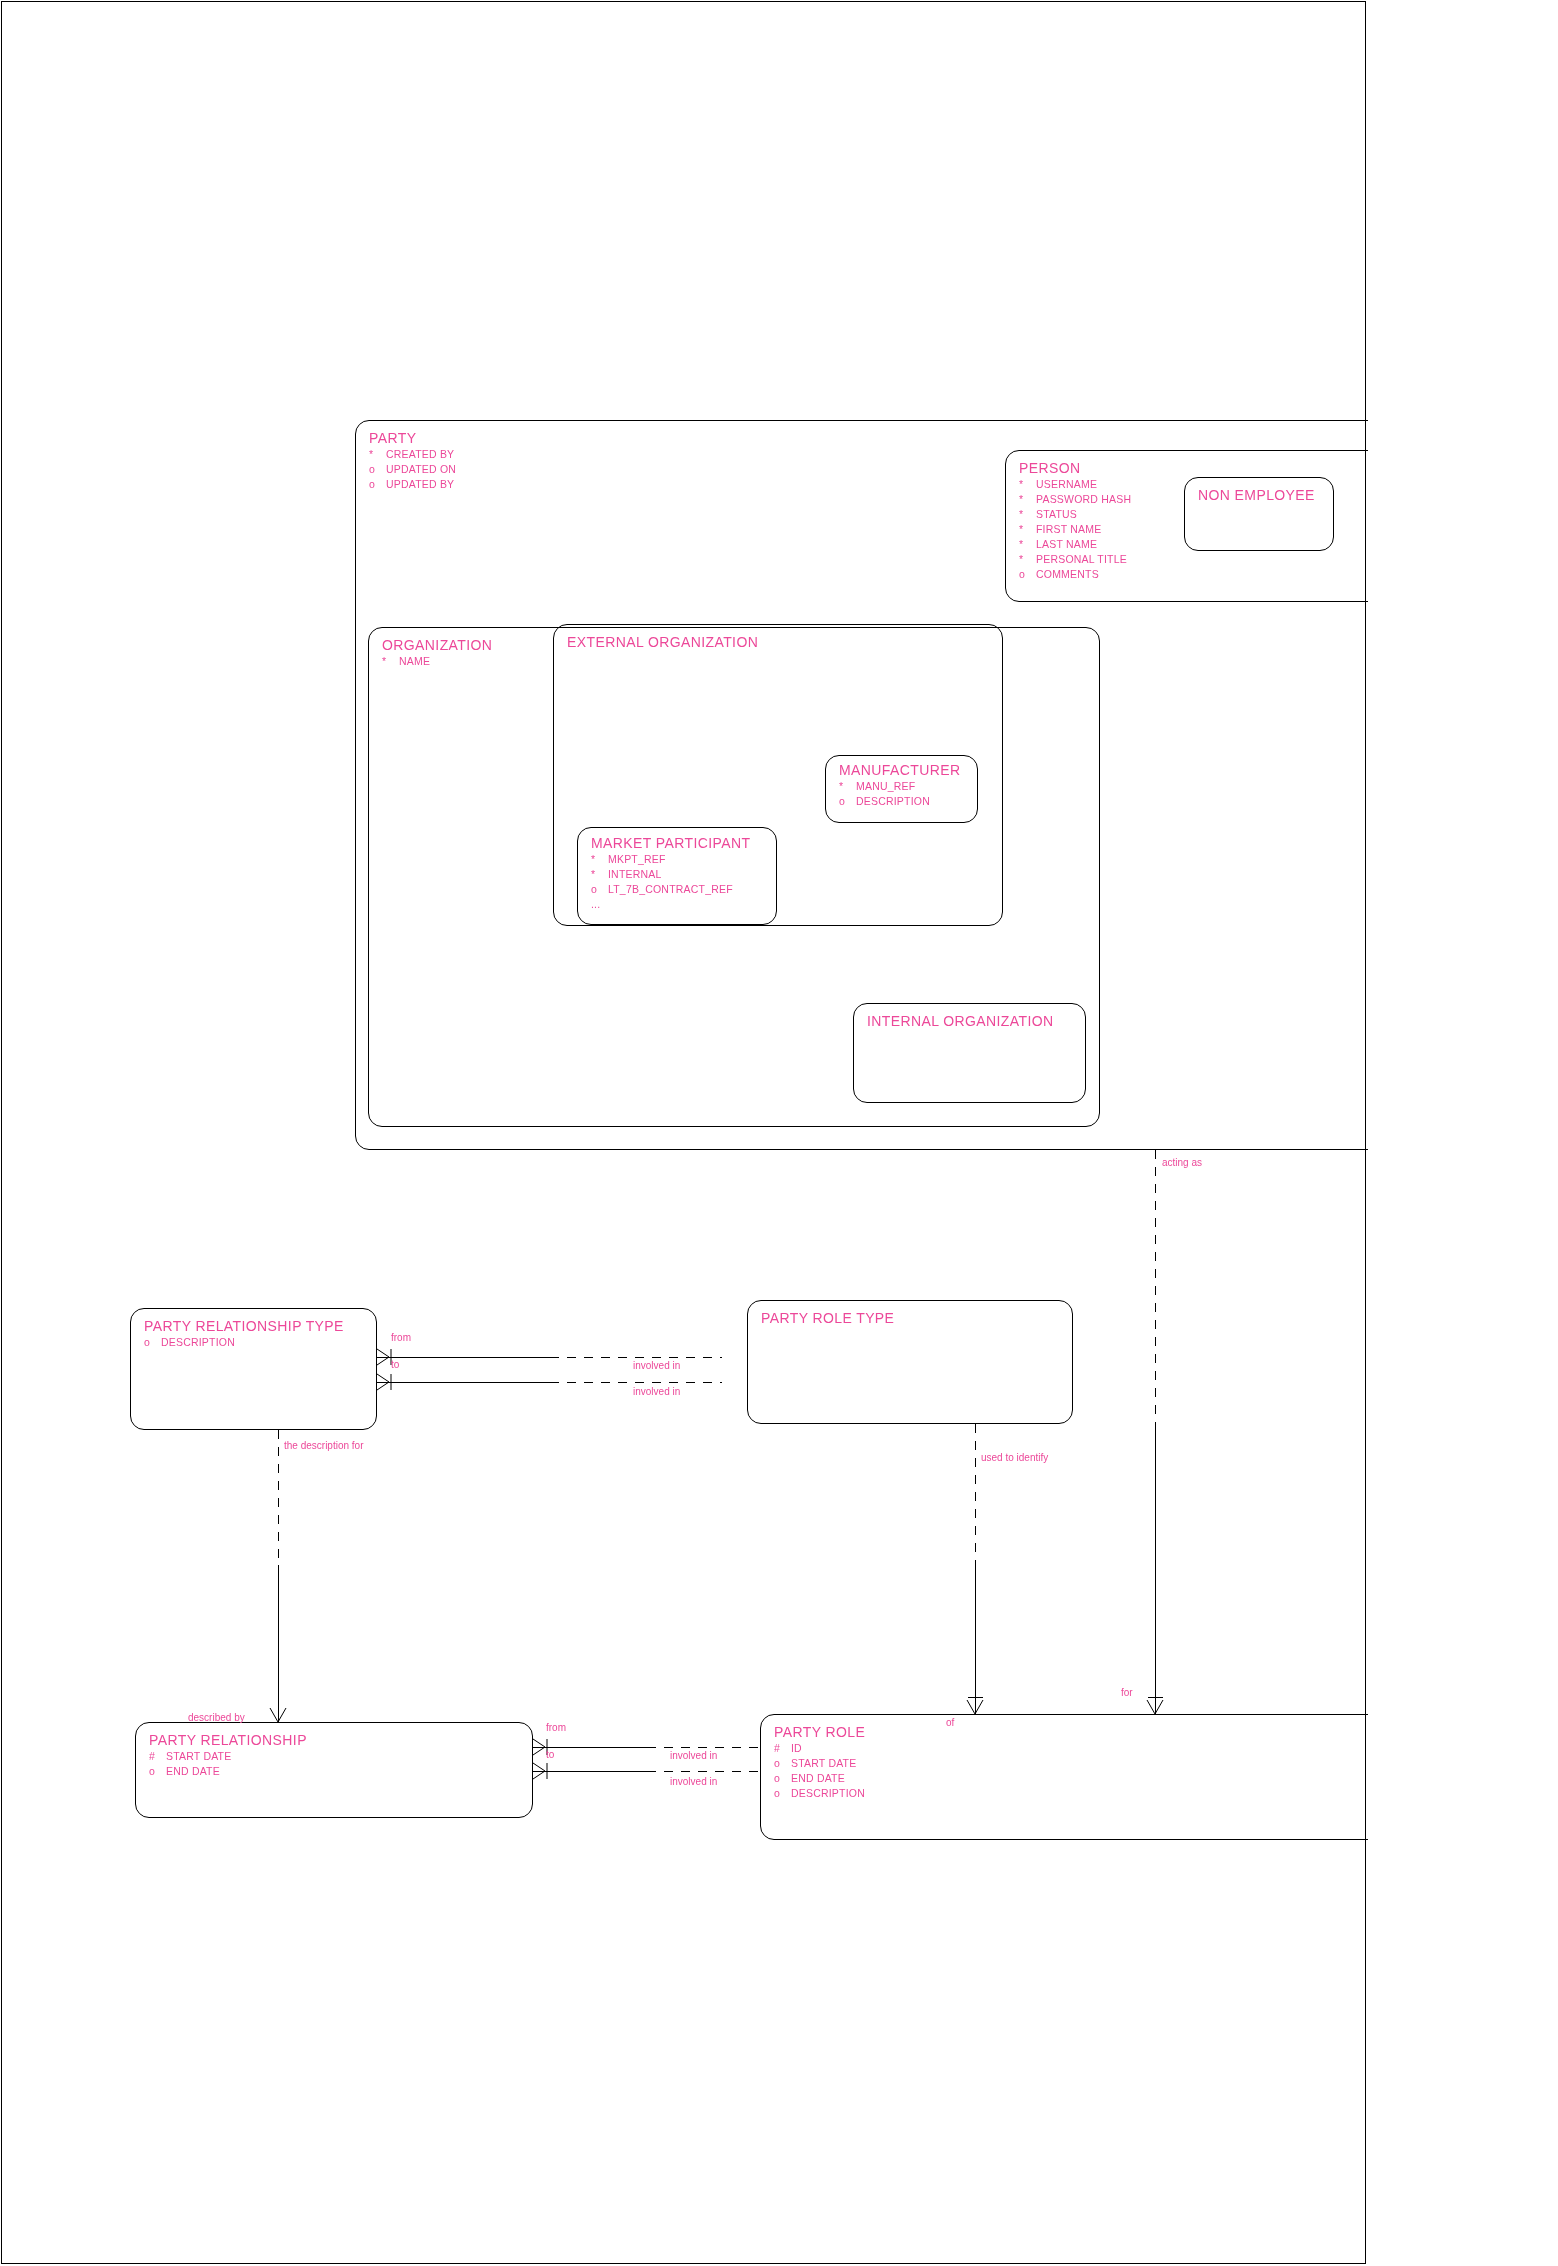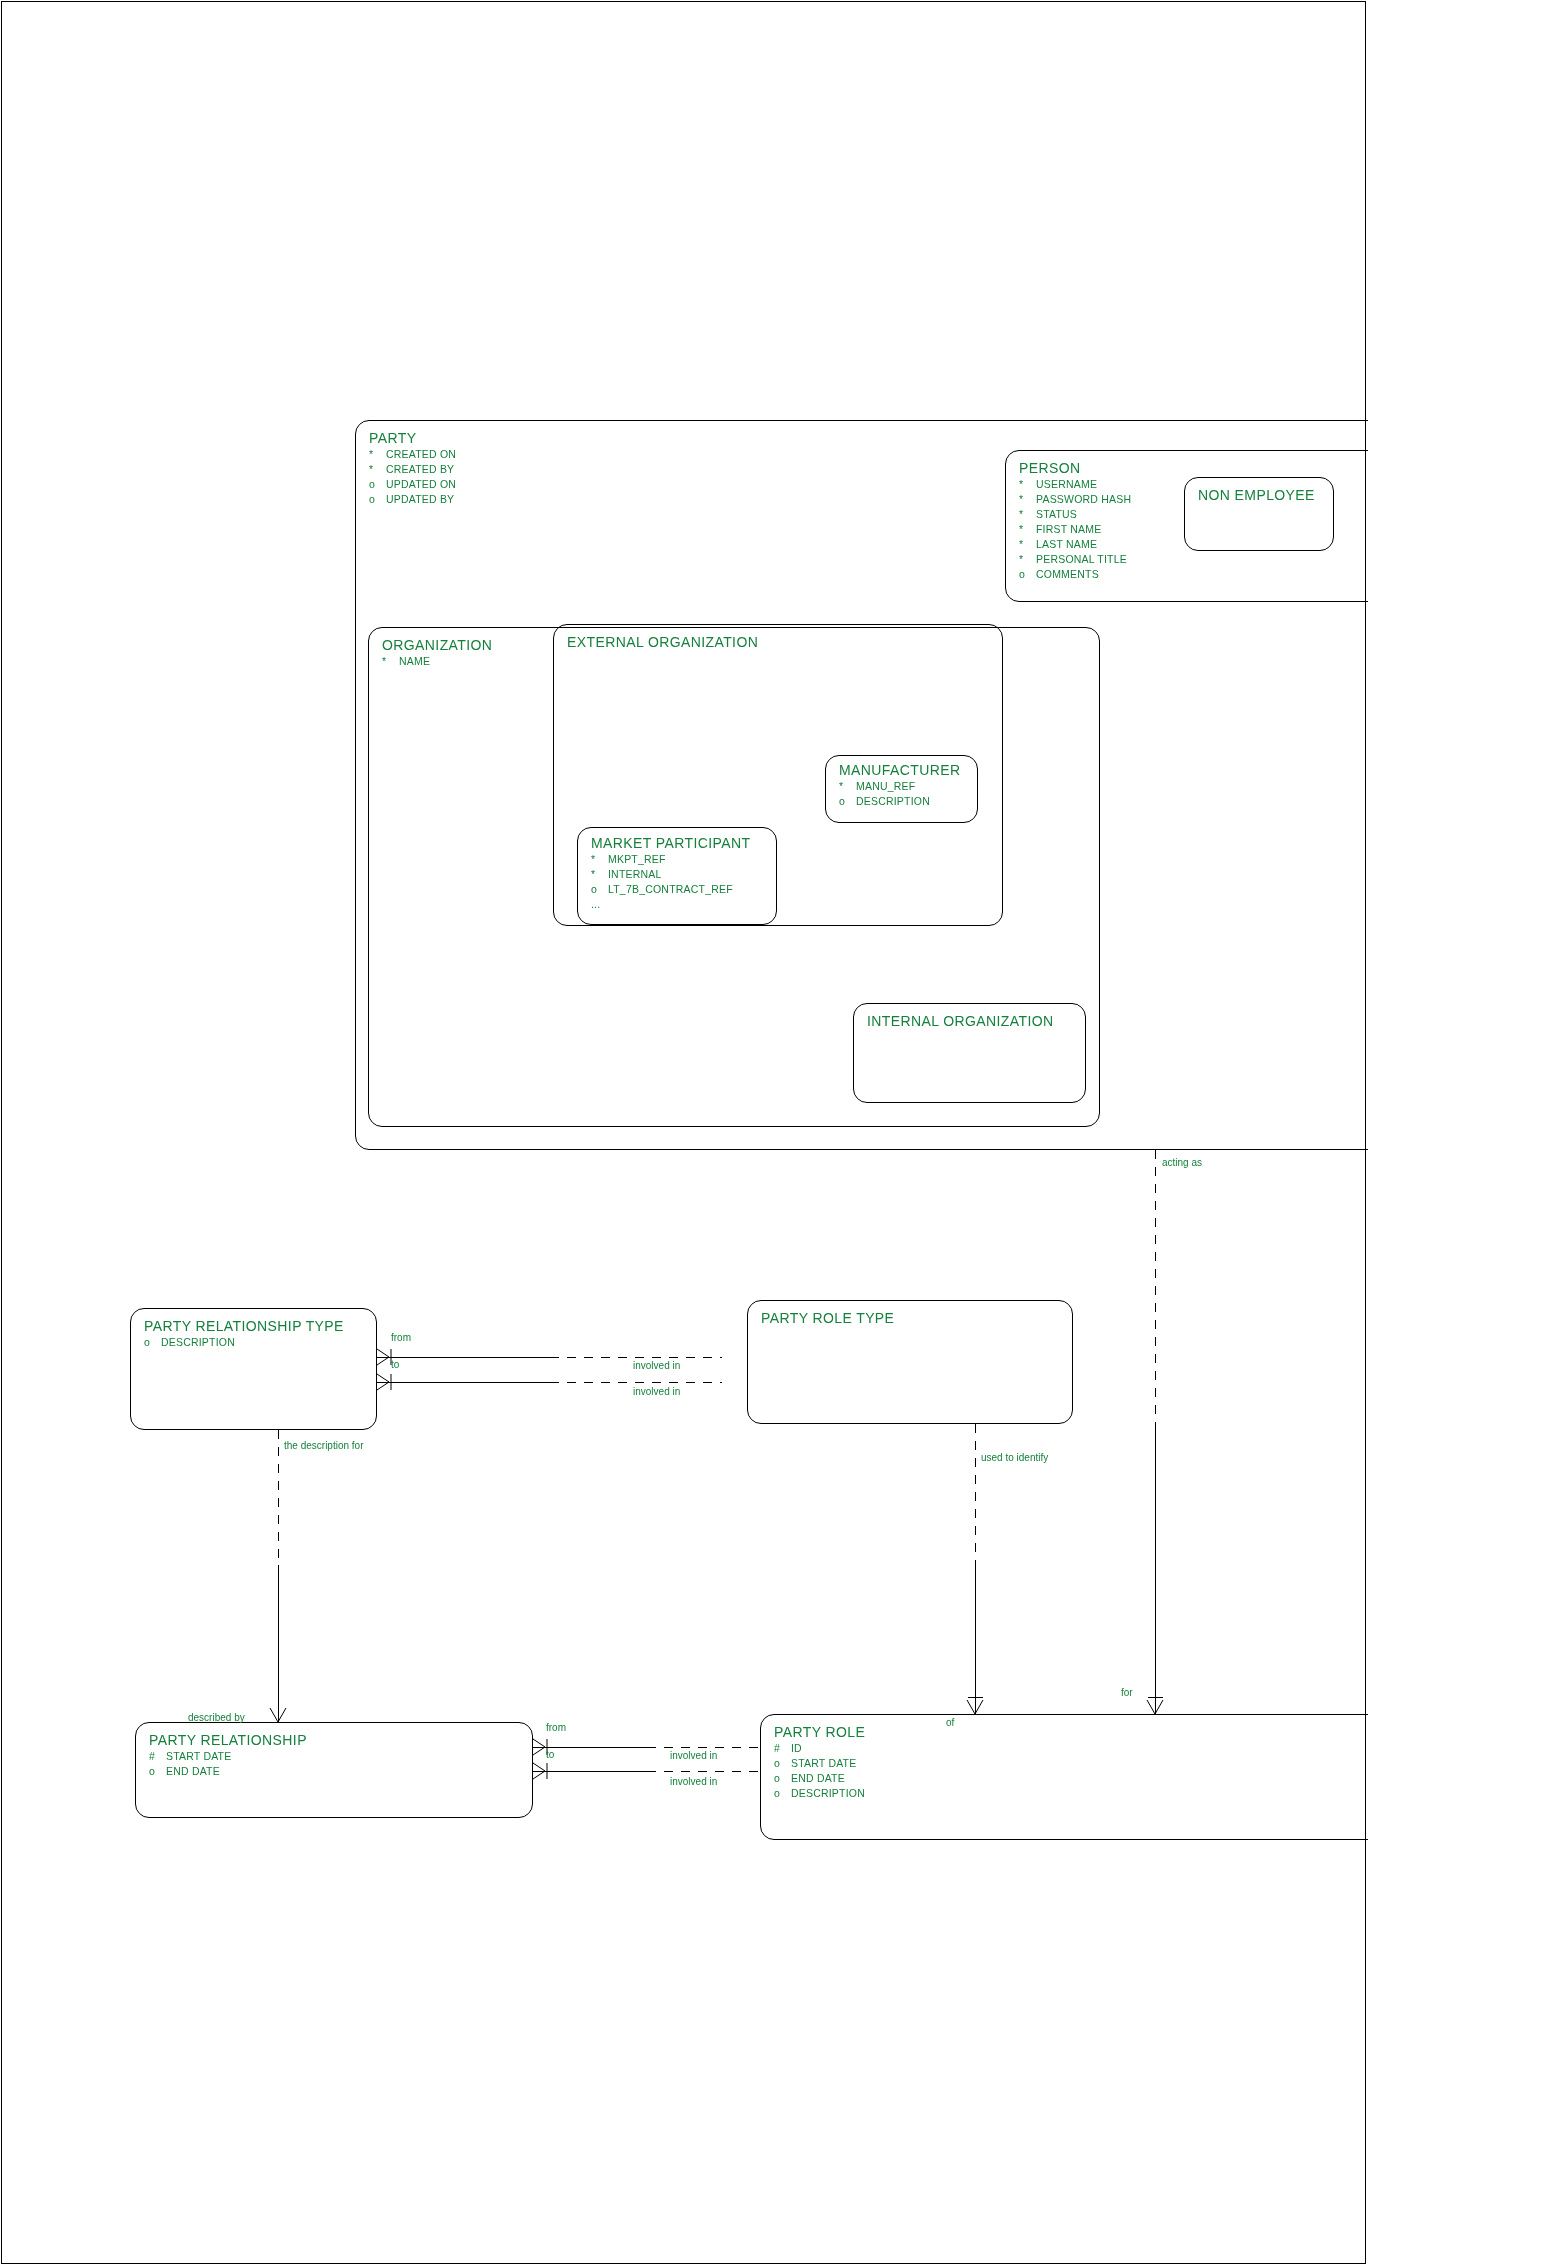--- a/index.html
+++ b/index.html
@@ -1,18 +1,18 @@
 <!DOCTYPE html>
 <html><head>
 <meta charset="utf-8">
 <style>
   html,body{margin:0;padding:0;background:#ffffff;}
   #canvas{
     position:relative;width:1368px;height:2266px;background:#ffffff;
-    font-family:"Liberation Sans",sans-serif;color:#15803d;overflow:hidden;
+    font-family:"Liberation Sans",sans-serif;color:#ec4899;overflow:hidden;
   }
   .frame{position:absolute;left:1px;top:1px;right:2px;bottom:2px;border:1px solid #000;}
   .entity{
     position:absolute;border:1px solid #000;border-radius:14px;background:transparent;
     box-sizing:border-box;
   }
   .entity .title{
     padding:9px 10px 1px 13px;font-size:14px;letter-spacing:0.4px;white-space:nowrap;
   }
   .attrs{padding-left:13px;font-size:10.5px;letter-spacing:0.2px;}
@@ -30,21 +30,20 @@
 </style>
 </head>
 <body>
 
 <div id="canvas">
   <div class="frame"></div>
 
   <div class="entity" style="left:355px;top:420px;width:1072px;height:730px;">
     <div class="title">PARTY</div>
     <div class="attrs">
-      <div class="attr"><span class="am">*</span><span class="an">CREATED ON</span></div>
       <div class="attr"><span class="am">*</span><span class="an">CREATED BY</span></div>
       <div class="attr"><span class="am">o</span><span class="an">UPDATED ON</span></div>
       <div class="attr"><span class="am">o</span><span class="an">UPDATED BY</span></div>
     </div>
   </div>
 
   <div class="entity" style="left:1005px;top:450px;width:400px;height:152px;">
     <div class="title">PERSON</div>
     <div class="attrs">
       <div class="attr"><span class="am">*</span><span class="an">USERNAME</span></div>

